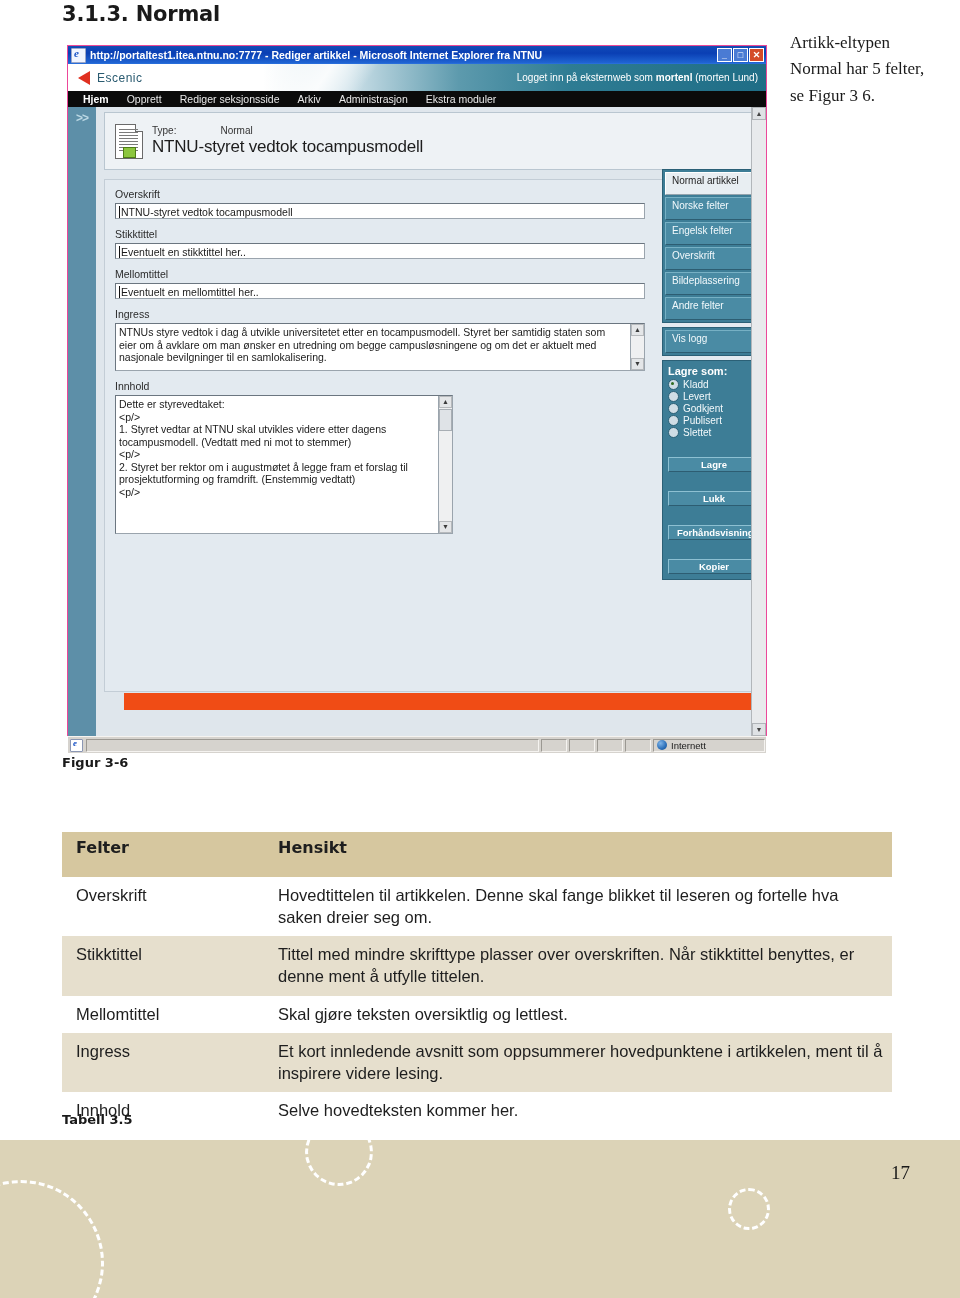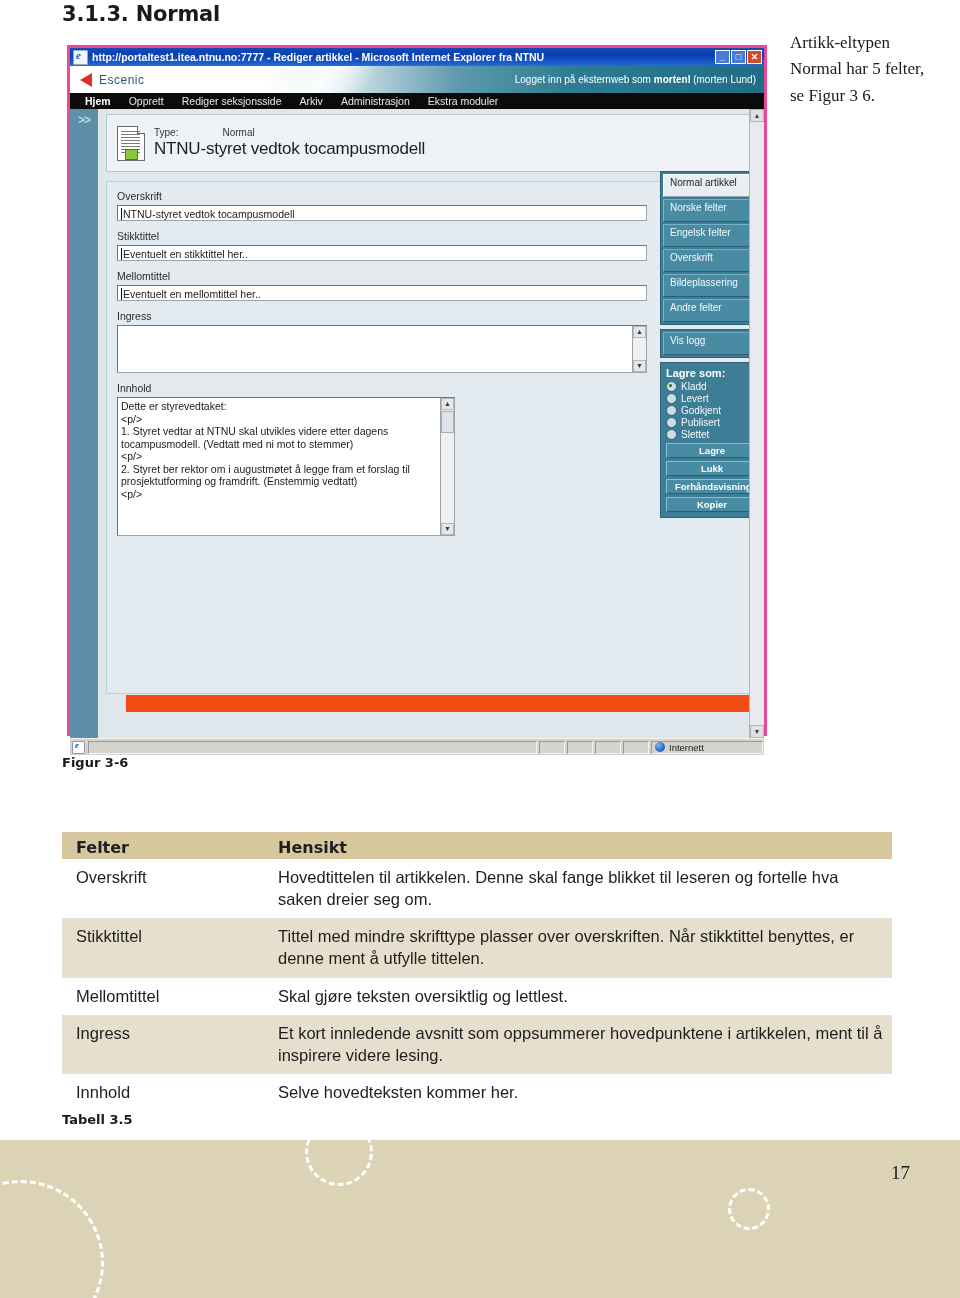--- a/index.html
+++ b/index.html
@@ -24,21 +24,21 @@
     position:absolute;left:790px;top:30px;width:150px;
     font-family:"Liberation Serif", serif;
     font-size:17px;line-height:1.55;color:#1a1a1a;
   }
 
   
   .browser{
     position:absolute;left:67px;top:45px;
     width:700px;height:691px;
     background:#d6d3ce;
-    border:3px solid #ec4899;
+    border:1px solid #ec4899;
     box-sizing:border-box;
   }
   .titlebar{
     height:18px;
     background:linear-gradient(180deg,#1b4fa8 0%,#1048b8 8%,#0a3fb4 40%,#1f63d2 92%, #2b72de 100%);
     display:flex;align-items:center;
     padding:0 2px 0 3px;
   }
   .titlebar .tb-ico{
     width:13px;height:13px;background:#f0f4ff;
@@ -189,21 +189,21 @@
   .radio-row{display:flex;align-items:center;gap:4px;margin-bottom:1px;}
   .radio{
     width:9px;height:9px;border-radius:50%;background:#cfdde5;
     border:1px solid #days;border:1px solid #2b6076;flex:0 0 auto;position:relative;
   }
   .radio.on:after{
     content:"";position:absolute;left:2px;top:2px;width:3px;height:3px;border-radius:50%;background:#2f6b1f;
   }
   .radio-row span{color:#f3f9fb;font-size:10px;}
   .act-btn{
-    margin-top:3px;background:#4a8ba4;border:1px solid #8dc0d2;
+    margin-top:19px;background:#4a8ba4;border:1px solid #8dc0d2;
     border-right-color:#2d5d72;border-bottom-color:#2d5d72;
     color:#ffffff;font-size:9.5px;font-weight:bold;text-align:center;padding:1px 8px;
   }
 
   
   .orangebar{
     position:absolute;left:28px;right:14px;bottom:26px;height:17px;background:#f04c15;
   }
   .appbody .vscroll{
     position:absolute;right:0;top:0;bottom:0;width:14px;background:#e8eaec;
@@ -241,21 +241,21 @@
   .tbl{
     position:absolute;left:62px;top:832px;width:830px;
     border-collapse:collapse;
     font-family:"Liberation Sans",sans-serif;
   }
   .tbl td,.tbl th{
     vertical-align:top;padding:7px 6px 8px 14px;font-size:16.5px;line-height:1.35;color:#1e1e1e;
     text-align:left;
   }
   .tbl th{
-    background:#d6c79f;font-weight:bold;font-size:16px;padding-top:5px;padding-bottom:0;
+    background:#d6c79f;font-weight:bold;font-size:16px;padding-top:5px;padding-bottom:18px;
     font-family:"DejaVu Sans",sans-serif;
     margin-left:32px;
   }
   .tbl td:first-child,.tbl th:first-child{width:182px;}
   .tbl tr.alt td{background:#e6dfcd;}
   .tbl tr.plain td{background:#ffffff;}
 
   .tabell-label{
     position:absolute;left:62px;top:1112px;
     font-family:"DejaVu Sans",sans-serif;font-weight:bold;font-size:13px;color:#1a1a1a;
@@ -356,20 +356,21 @@
         </div>
 
         <div class="fieldgroup">
           <div class="flabel">Mellomtittel</div>
           <div class="ftext"><span class="caret"></span><span>Eventuelt en mellomtittel her..</span></div>
         </div>
 
         <div class="fieldgroup">
           <div class="flabel">Ingress</div>
           <div class="ftextarea ingress-ta">
+            <div style="padding-right:16px;">NTNUs styre vedtok i dag å utvikle universitetet etter en tocampusmodell. Styret ber samtidig staten som eier om å avklare om man ønsker en utredning om begge campusløsningene og om det er aktuelt med nasjonale bevilgninger til en samlokalisering.</div>
             <div class="sbar">
               <div class="arrow">▲</div>
               <div class="arrow bot">▼</div>
             </div>
           </div>
         </div>
 
         <div class="fieldgroup">
           <div class="flabel">Innhold</div>
           <div class="ftextarea innhold-ta">

